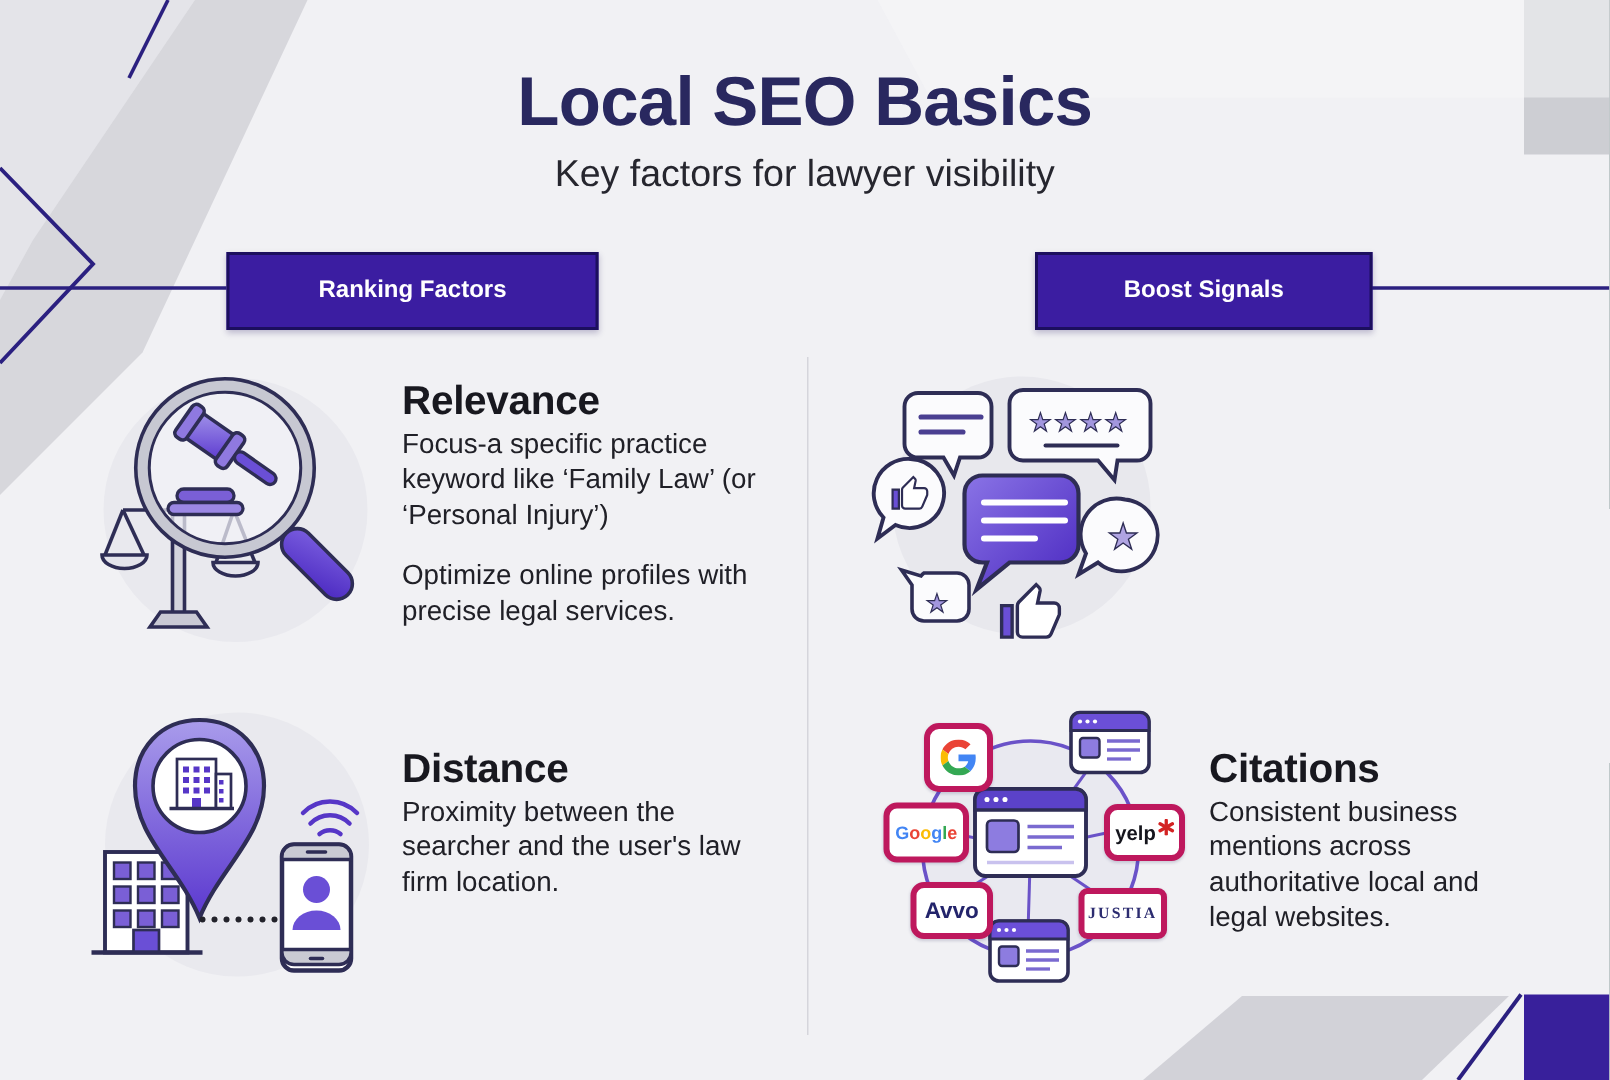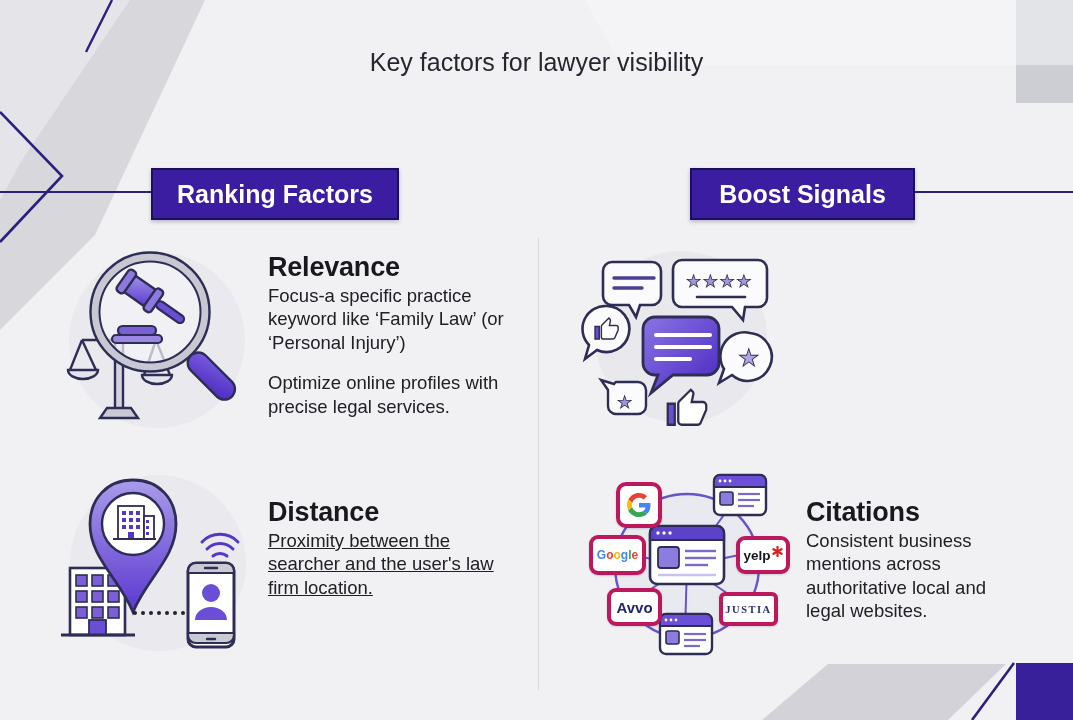--- a/index.html
+++ b/index.html
@@ -3,21 +3,21 @@
 <meta charset="utf-8">
 <style>
   html,body{margin:0;padding:0;background:#9aa;font-family:"Liberation Sans",sans-serif;}
   .canvas{position:relative;width:1073px;height:720px;background:#f1f1f4;overflow:hidden;margin:0 auto;}
   .abs{position:absolute;}
   .bg-deco{position:absolute;left:0;top:0;width:1073px;height:720px;}
   .title-wrap{position:absolute;left:0;top:40px;width:1073px;text-align:center;}
   .title{margin:0;font-size:46px;font-weight:800;color:#29285f;letter-spacing:-.5px;}
   .subtitle{margin-top:8px;font-size:25px;color:#26262e;}
   .badge{position:absolute;display:flex;align-items:center;justify-content:center;
-    background:#3b1da1;border:2px solid #1c0f5e;color:#ffffff;font-size:25px;font-weight:700;
+    background:#3b1da1;border:2px solid #1c0f5e;color:#ffffff;font-size:16px;font-weight:700;
     box-shadow:0 2px 4px rgba(30,20,90,.25);}
   .badge-left{left:151px;top:168px;width:244px;height:48px;}
   .badge-right{left:690px;top:168px;width:221px;height:48px;}
   .divider-v{position:absolute;left:538px;top:238px;width:1px;height:452px;background:#d5d5db;}
   .heading{margin:0;font-size:27px;font-weight:700;color:#18181f;letter-spacing:-.2px;}
   .body-text{margin:1px 0 0 0;font-size:18.5px;line-height:1.27;color:#202027;}
   .body-text + .body-text{margin-top:17px;}
   .icon-box{position:absolute;}
   .node{position:absolute;display:flex;align-items:center;justify-content:center;
     background:#ffffff;border:4px solid #be185d;box-shadow:0 1px 2px rgba(40,40,90,.18);}
@@ -40,20 +40,21 @@
     <line x1="0" y1="192" x2="151" y2="192" stroke="#2b2080" stroke-width="2.2"></line>
     <line x1="911" y1="192" x2="1073" y2="192" stroke="#2b2080" stroke-width="2.2"></line>
     <rect x="1016" y="0" width="57" height="103" fill="#cdced3"></rect>
     <polygon points="585,0 1073,0 1073,65 620,65" fill="#f5f5f8" opacity="0.55"></polygon>
     <polygon points="828,664 1006,664 948,720 762,720" fill="#d2d2d8"></polygon>
     <line x1="1014" y1="663" x2="972" y2="720" stroke="#2b2080" stroke-width="2.6"></line>
     <rect x="1016" y="663" width="57" height="57" fill="#38209b"></rect>
   </svg>
 
   <div class="title-wrap">
+    <h1 class="title">Local SEO Basics</h1>
     <div class="subtitle">Key factors for lawyer visibility</div>
   </div>
 
   <div class="badge badge-left">Ranking Factors</div>
   <div class="badge badge-right">Boost Signals</div>
 
   <div class="divider-v"></div>
 
   <div class="icon-box" style="left:62px;top:240px;width:190px;height:190px;">
     <svg width="190" height="190" viewBox="0 0 190 190">
@@ -184,21 +185,21 @@
         <g fill="#6a4fd6">
           <circle cx="156" cy="125" r="9"></circle>
           <path d="M140 152 a16 13 0 0 1 32 0 z"></path>
         </g>
       </g>
     </svg>
   </div>
 
   <div class="abs" style="left:268px;top:497px;width:240px;">
     <h2 class="heading">Distance</h2>
-    <p class="body-text" style="width:228px;text-decoration:underline;">Proximity between the searcher and the user's law firm location.</p>
+    <p class="body-text" style="width:228px;">Proximity between the searcher and the user's law firm location.</p>
   </div>
 
   <div class="icon-box" style="left:576px;top:240px;width:210px;height:195px;">
     <svg width="210" height="195" viewBox="0 0 210 195">
       <defs>
         <linearGradient id="gbub" x1="0" y1="0" x2="1" y2="1">
           <stop offset="0" stop-color="#8a74e6"></stop>
             <stop offset="1" stop-color="#4a28c0"></stop>
         </linearGradient>
       </defs>

